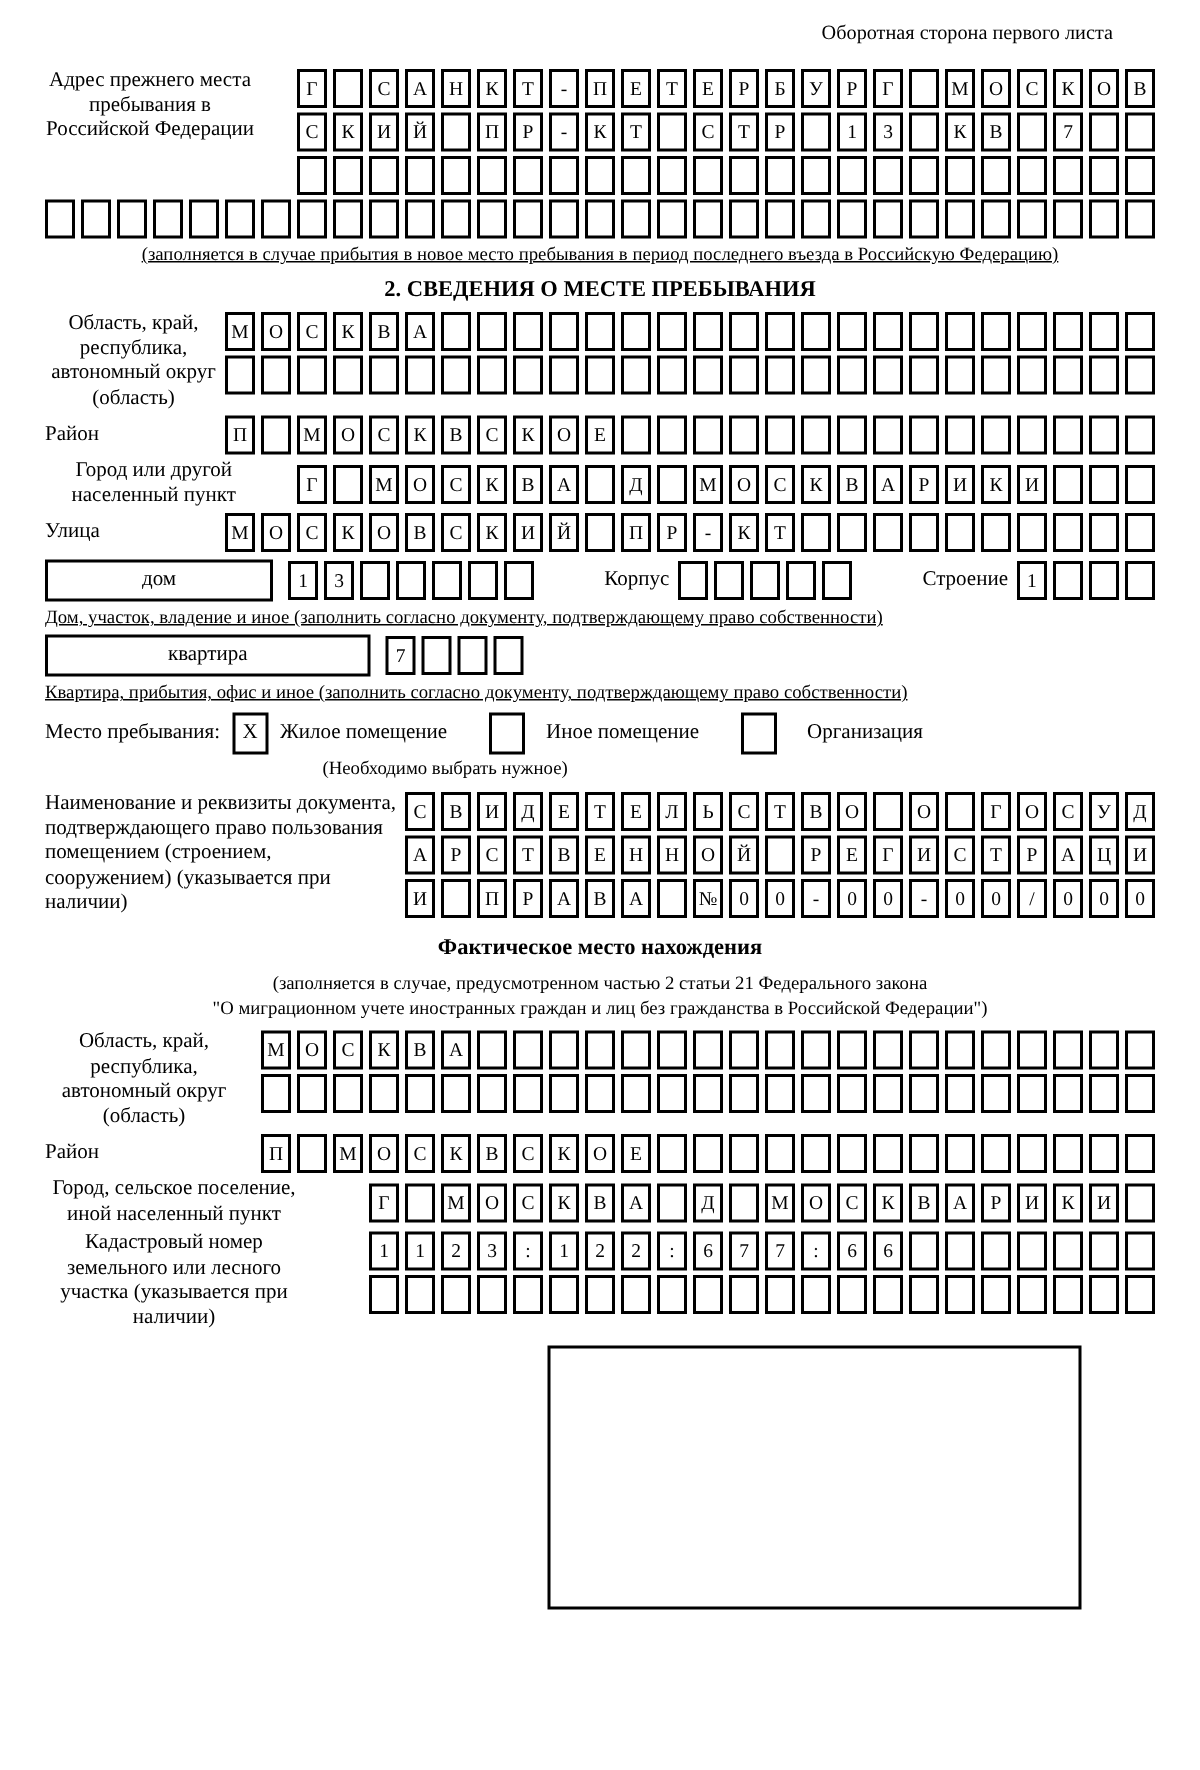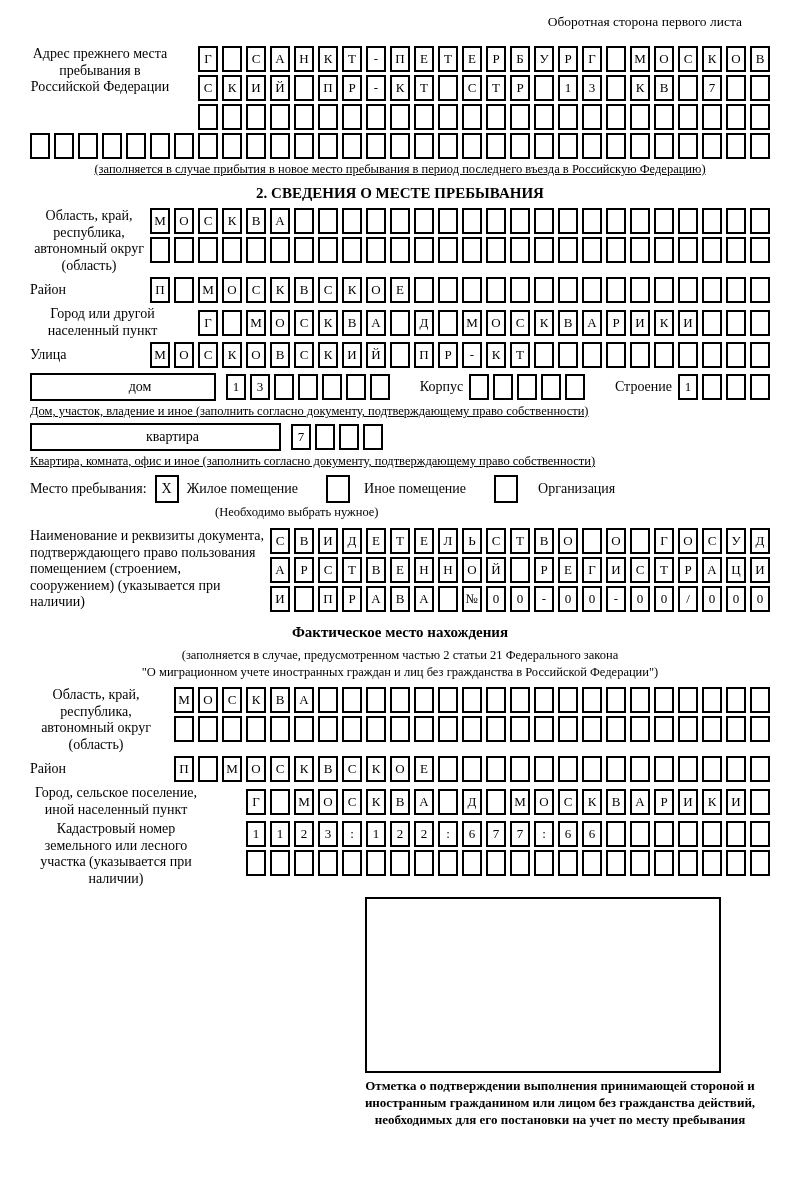--- a/index.html
+++ b/index.html
@@ -19,21 +19,21 @@
   .cell{
     width:16px;height:22px;border:2px solid #000;background:#fff;
     display:flex;align-items:center;justify-content:center;
     font-size:13px;flex-shrink:0;
   }
   .caption{font-size:12.5px;line-height:15px;margin:2px 0 4px 0;text-decoration:underline;}
   .caption.center{text-align:center;}
   .sec-title{text-align:center;font-weight:bold;font-size:15px;margin:8px 0 6px 0;}
   .labelbox{
     border:2px solid #000;height:24px;display:flex;align-items:center;
-    justify-content:center;font-size:14px;background:#fff;flex-shrink:0;padding-left:34px;
+    justify-content:center;font-size:14px;background:#fff;flex-shrink:0;
   }
   .labelbox.dom{width:148px;}
   .labelbox.kv{width:213px;}
   .inline-lbl{font-size:14px;margin:0 6px;}
   .checkbox{
     width:20px;height:24px;border:2px solid #000;display:flex;align-items:center;
     justify-content:center;font-size:14px;background:#fff;flex-shrink:0;
   }
   .chk-row{display:flex;align-items:center;margin:6px 0 2px 0;font-size:14px;}
   .gap8{width:8px;}.gap14{width:14px;}.gap20{width:20px;}.gap28{width:28px;}
@@ -362,21 +362,21 @@
 
   <div class="form-row">
     <div class="labelbox kv">квартира</div>
     <div class="cells" style="margin-left:10px;margin-right:auto">
         <div class="cell">7</div>
         <div class="cell"></div>
         <div class="cell"></div>
         <div class="cell"></div>
       </div>
   </div>
-  <div class="caption">Квартира, комната, офис и иное (заполнить согласно документу, подтверждающему право собственности)</div>
+  <div class="caption">Квартира, прибытия, офис и иное (заполнить согласно документу, подтверждающему право собственности)</div>
 
   <div class="chk-row">
     <span>Место пребывания:</span>
     <span class="gap8"></span>
     <div class="checkbox">X</div>
     <span class="gap8"></span>
     <span>Жилое помещение</span>
     <span class="gap28"></span>
     <div class="checkbox"></div>
     <span class="gap14"></span>
@@ -634,15 +634,14 @@
           <div class="cell"></div>
           <div class="cell"></div>
           <div class="cell"></div>
           <div class="cell"></div>
           <div class="cell"></div>
         </div>
     </div>
   </div>
 
   <div class="mark-box"></div>
-  <div class="mark-caption">Отметка о подтверждении выполнения принимающей стороной и иностранным гражданином или лицом без гражданства действий, необходимых для его постановки на учет по месту пребывания</div>
 
 </div>
 
 </body></html>

